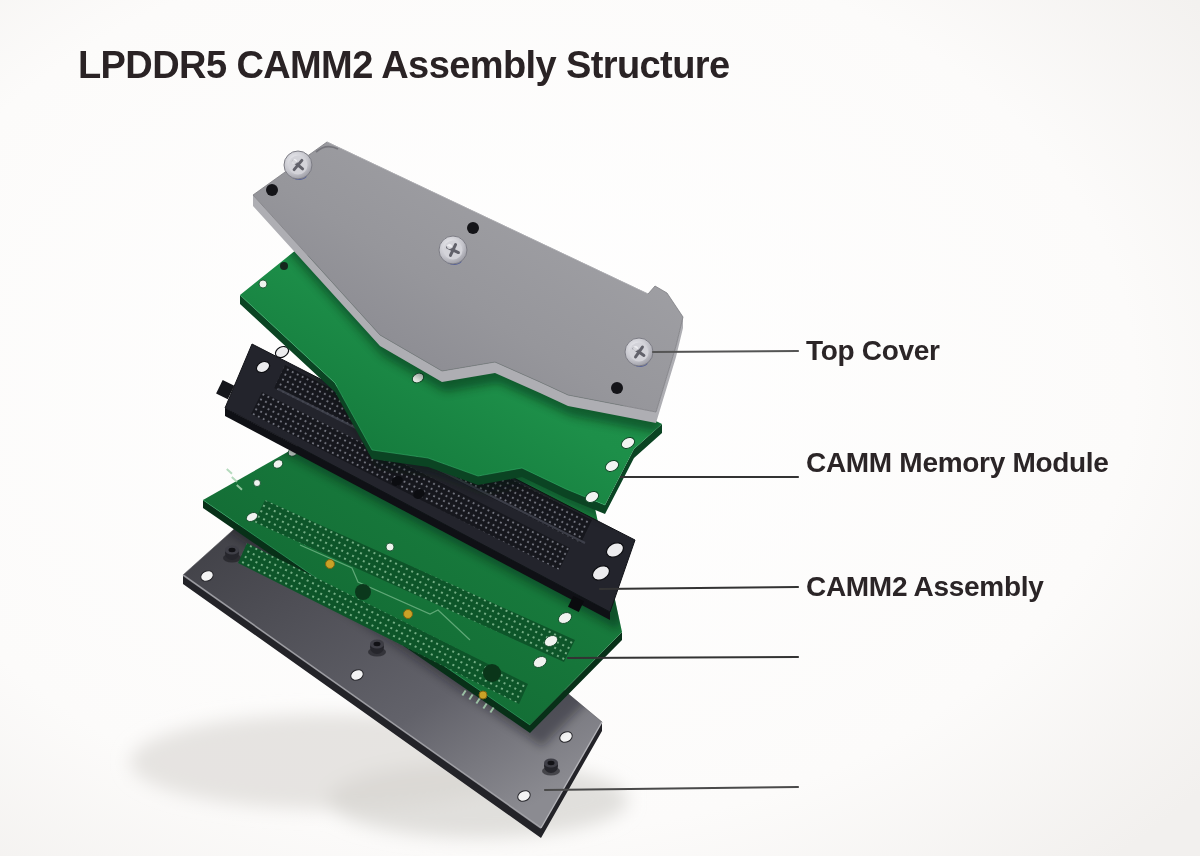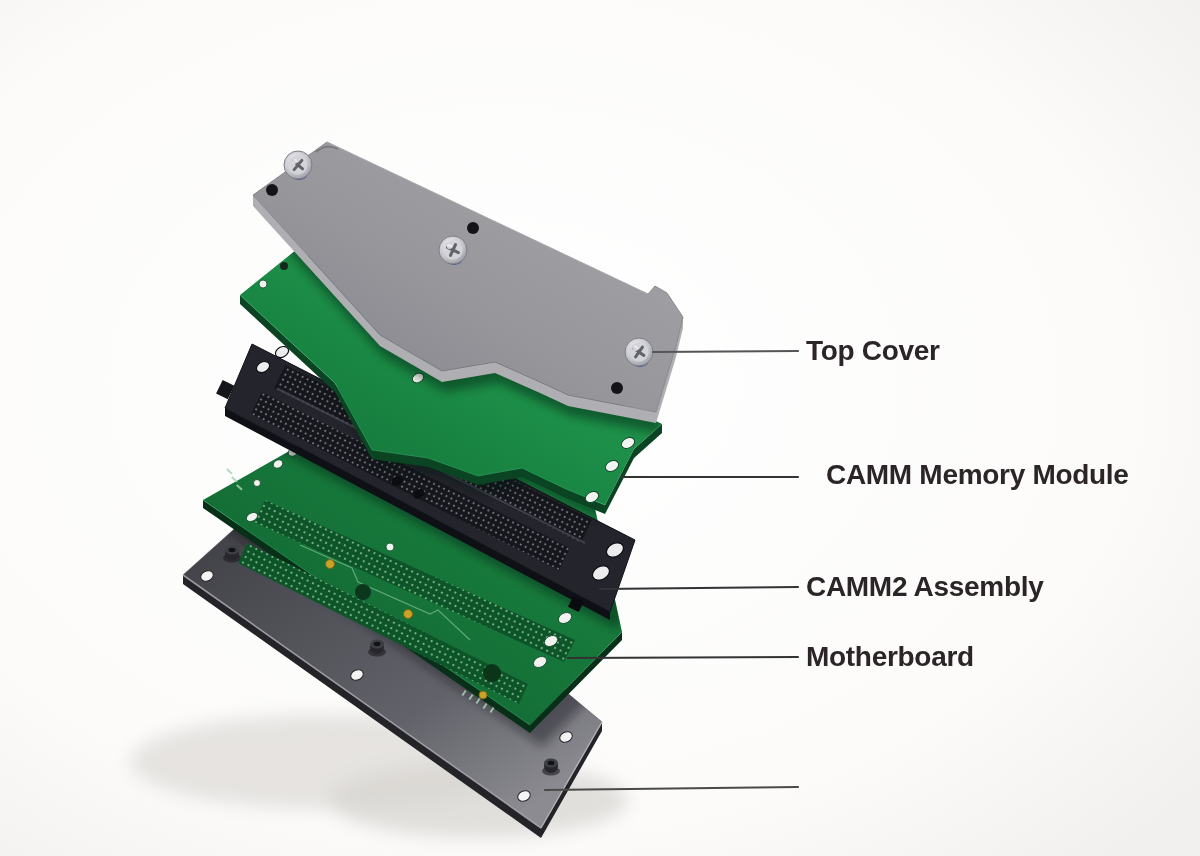--- a/index.html
+++ b/index.html
@@ -11,21 +11,21 @@
   .page-title{
     position:absolute;left:78px;top:44px;
     font-size:38px;font-weight:bold;color:#2a2325;letter-spacing:-0.6px;
     white-space:nowrap;
   }
   .part-label{
     position:absolute;left:806px;
     font-size:28px;font-weight:bold;color:#2b2527;letter-spacing:-0.3px;
     white-space:nowrap;line-height:34px;
   }
-  .pl-0{top:334px;text-align:center;} .pl-1{top:458px;margin-left:20px;} .pl-2{top:570px;} .pl-3{top:640px;} .pl-4{top:770px;}
+  .pl-0{top:334px;text-align:center;} .pl-1{top:446px;} .pl-2{top:570px;} .pl-3{top:640px;} .pl-4{top:770px;}
 </style>
 </head>
 <body>
 
 <div class="stage">
 
   <svg class="figure" width="1200" height="856" viewBox="0 0 1200 856">
     <defs>
       <radialGradient id="bgGrad" cx="42%" cy="45%" r="75%">
         <stop offset="0%" stop-color="#ffffff"></stop>
@@ -244,17 +244,17 @@
 
     <g stroke="#333333" stroke-width="2.2" stroke-linecap="round">
       <line x1="653" y1="352" x2="798" y2="351" stroke="#555555"></line>
       <line x1="621" y1="477" x2="798" y2="477"></line>
       <line x1="600" y1="589" x2="798" y2="587"></line>
       <line x1="568" y1="658" x2="798" y2="657"></line>
       <line x1="545" y1="790" x2="798" y2="787" stroke="#4a4a4a"></line>
     </g>
   </svg>
 
+  <div class="page-title">LPDDR5 CAMM2 Assembly Structure</div>
   <div class="part-label pl-0">Top Cover</div>
   <div class="part-label pl-1">CAMM Memory Module</div>
   <div class="part-label pl-2">CAMM2 Assembly</div>
-  <div class="part-label pl-3">Motherboard</div>
 </div>
 
 </body></html>

